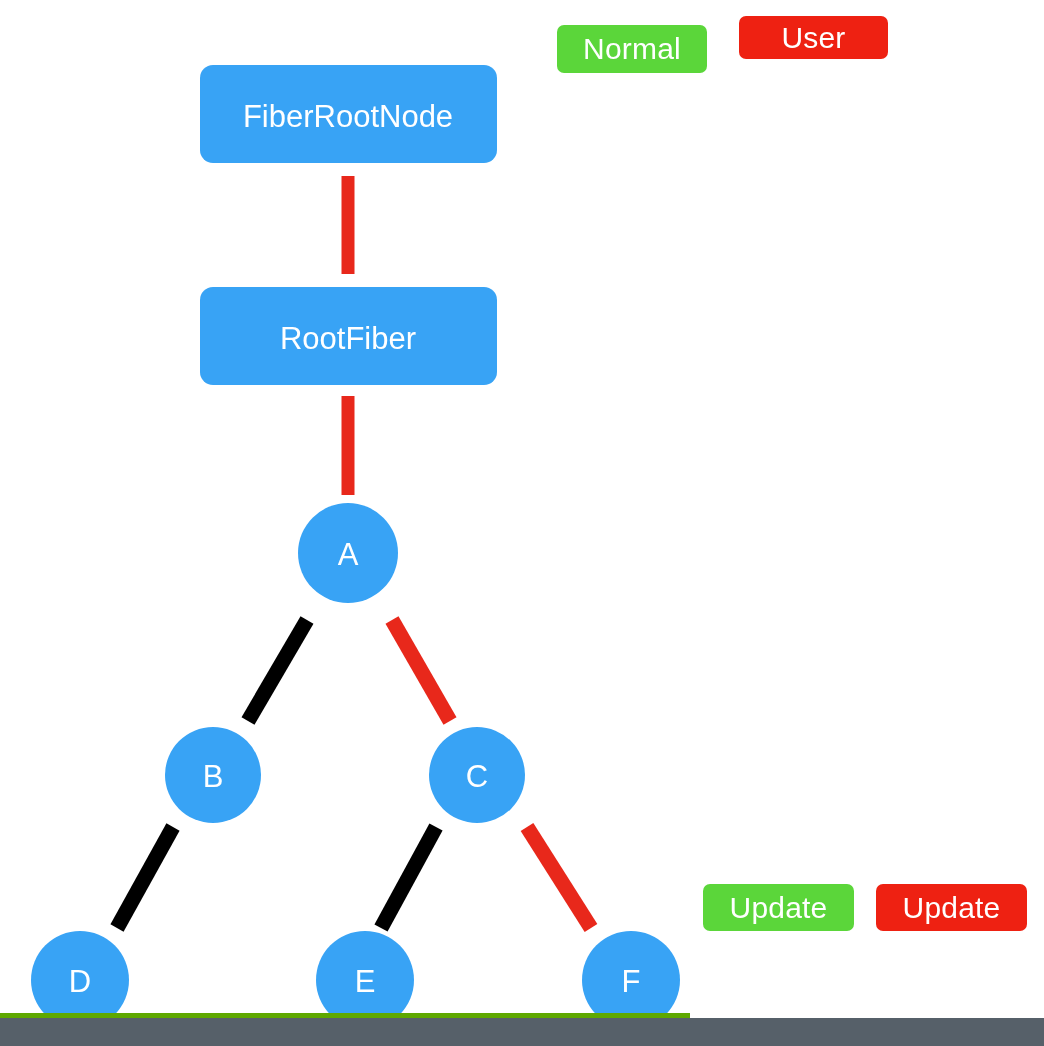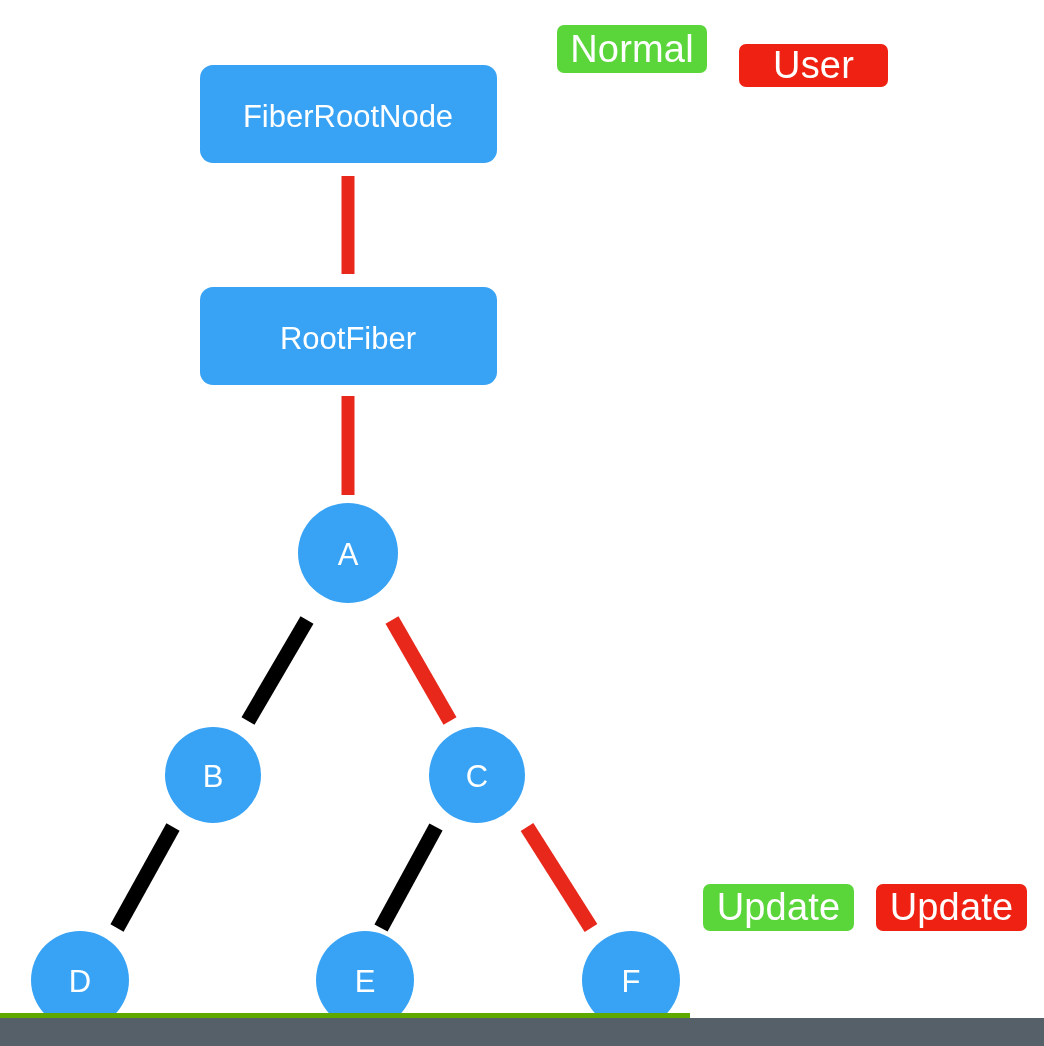--- a/index.html
+++ b/index.html
@@ -40,35 +40,35 @@
     dominant-baseline: central;
   }
   .badge {
     position: absolute;
     display: flex;
     align-items: center;
     justify-content: center;
     border-radius: 7px;
     color: #ffffff;
     font-family: "Liberation Sans", sans-serif;
-    font-size: 38px;
+    font-size: 30px;
     letter-spacing: 0.2px;
     white-space: nowrap;
     box-sizing: border-box;
   }
   .badge-normal {
     left: 557px;
     top: 25px;
     width: 150px;
     height: 48px;
     background: #5BD63A;
   }
   .badge-user {
     left: 739px;
-    top: 44px;
+    top: 16px;
     width: 149px;
     height: 43px;
     background: #EE2112;
   }
   .badge-update-green {
     left: 703px;
     top: 884px;
     width: 151px;
     height: 47px;
     background: #5BD63A;

